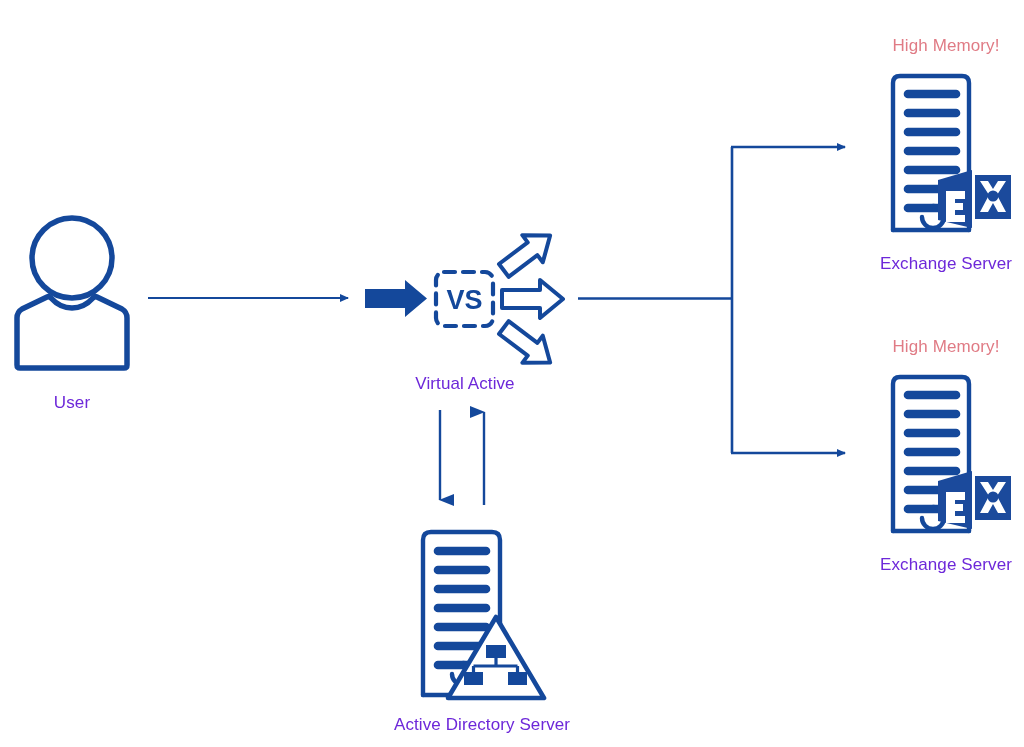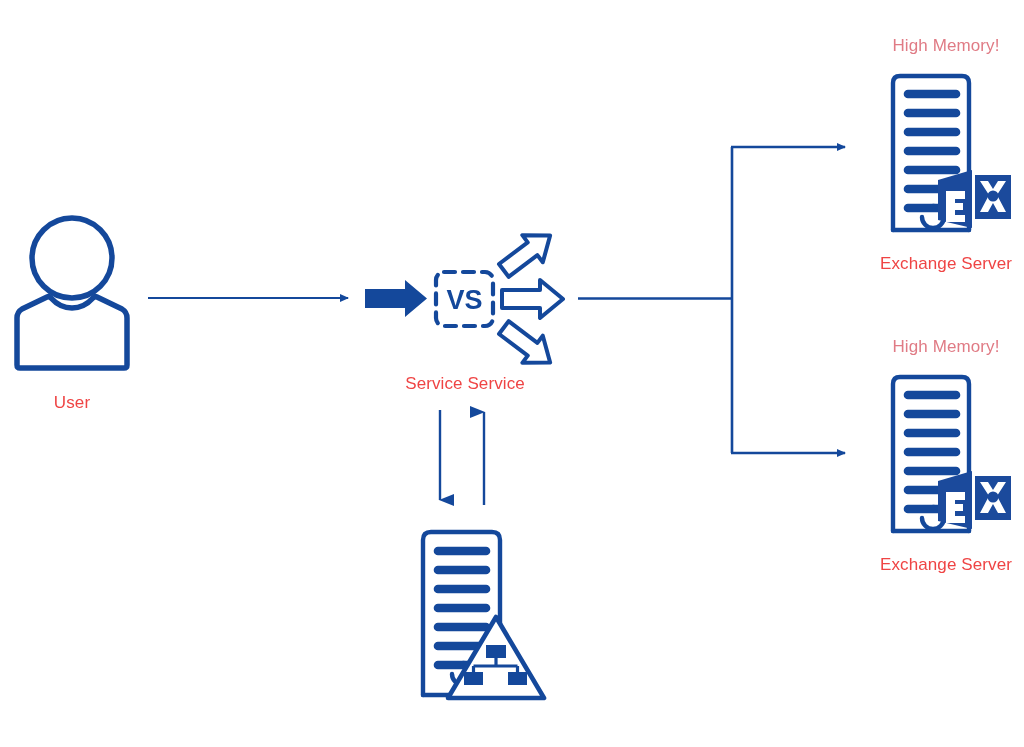--- a/index.html
+++ b/index.html
@@ -28,21 +28,21 @@
   }
   .lbl {
     position: absolute;
     font-family: "Liberation Sans", sans-serif;
     white-space: nowrap;
     text-align: center;
     transform: translateX(-50%);
     letter-spacing: 0.1px;
   }
   .lbl-node {
-    color: #ef4444;
+    color: #6d28d9;
     font-size: 17px;
   }
   .lbl-warn {
     color: #e07b85;
     font-size: 17px;
   }
   .vs-text {
     font-family: "Liberation Sans", sans-serif;
     font-size: 27px;
     font-weight: 700;
@@ -180,22 +180,23 @@
         <rect x="975" y="476" width="36" height="44" fill="#1b4a9c"></rect>
         <path d="M980,482 L988,482 L993,490 L998,482 L1006,482 L997,496 L1006,513
                  L998,513 L993,504 L988,513 L980,513 L989,496 Z" fill="#ffffff"></path>
         <circle cx="993" cy="497" r="5.5" fill="#1b4a9c"></circle>
       </g>
     </g>
   </svg>
 
   <div class="lbl lbl-node" style="left:72px; top:393px;">User</div>
 
-  <div class="lbl lbl-node" style="left:465px; top:374px;">Service Service</div>
-
+  <div class="lbl lbl-node" style="left:465px; top:374px;">Virtual Active</div>
+
+  <div class="lbl lbl-node" style="left:482px; top:715px;">Active Directory Server</div>
 
   <div class="lbl lbl-warn" style="left:946px; top:36px;">High Memory!</div>
 
   <div class="lbl lbl-node" style="left:946px; top:254px;">Exchange Server</div>
 
   <div class="lbl lbl-warn" style="left:946px; top:337px;">High Memory!</div>
 
   <div class="lbl lbl-node" style="left:946px; top:555px;">Exchange Server</div>
 
 </div>

